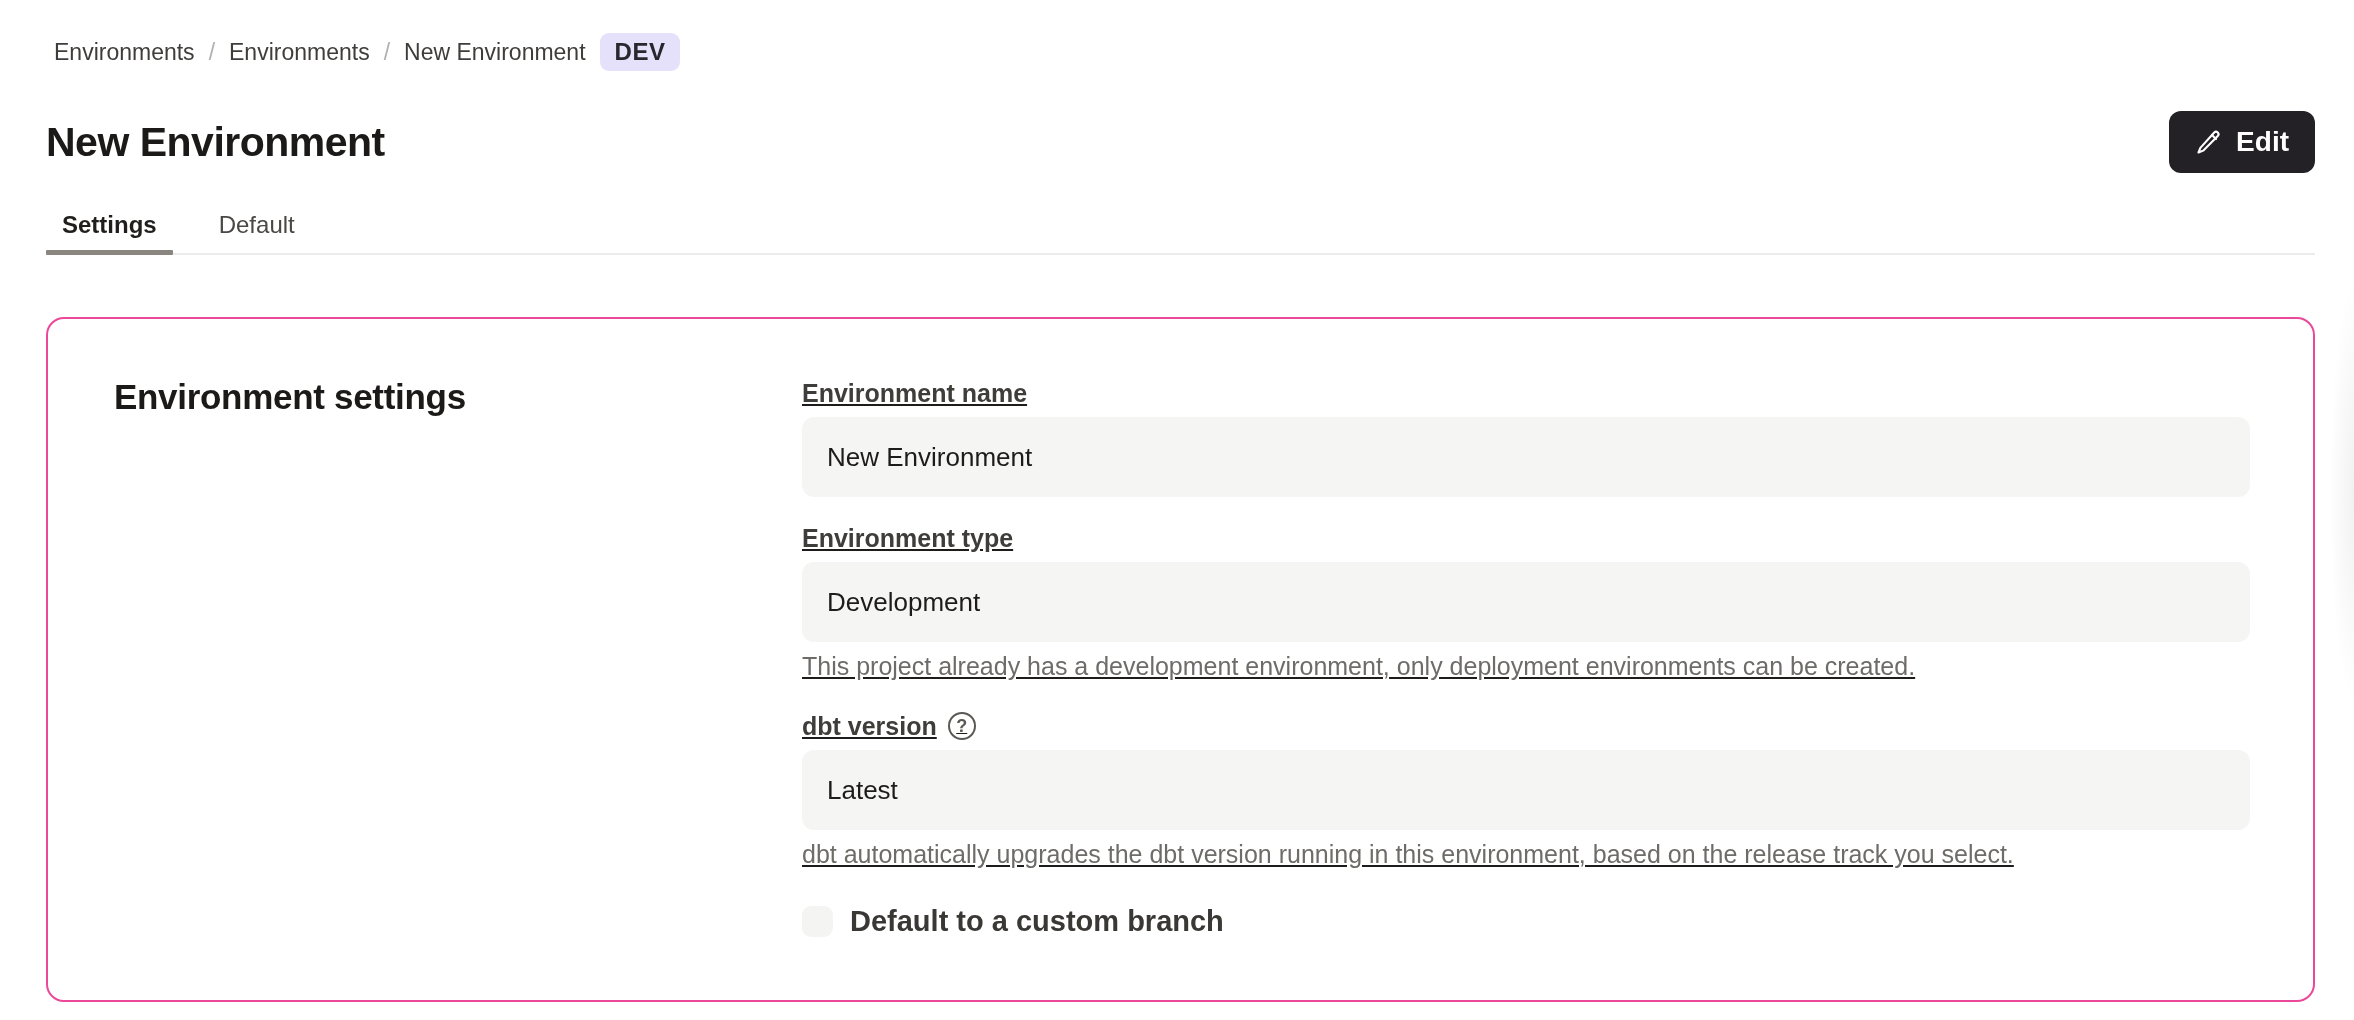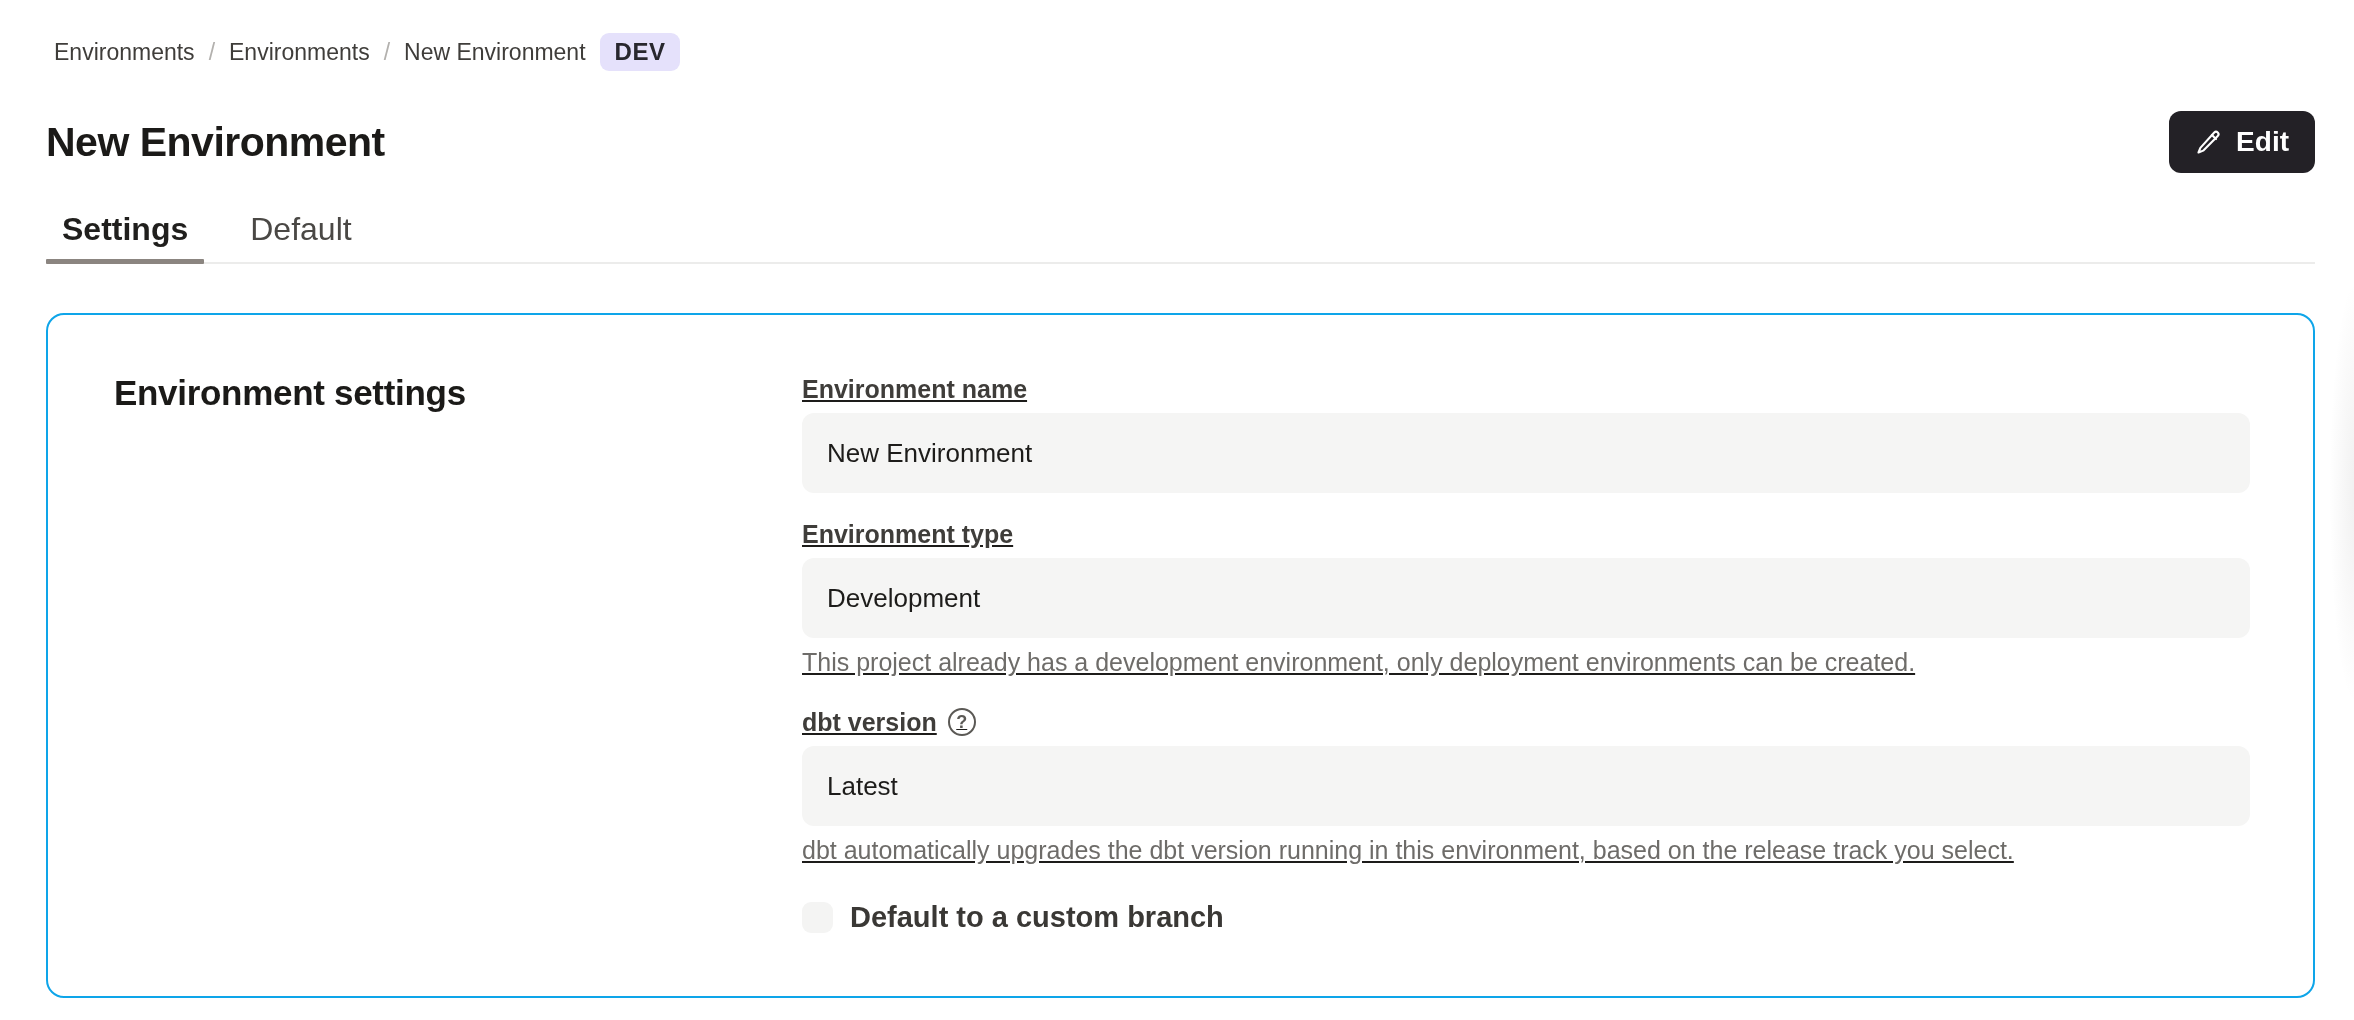--- a/index.html
+++ b/index.html
@@ -68,21 +68,21 @@
   
   .tabs {
     margin-top: 38px;
     display: flex;
     border-bottom: 2px solid #ececeb;
   }
   .tab {
     position: relative;
     padding: 0 16px 14px 16px;
     margin-right: 30px;
-    font-size: 32px;
+    font-size: 24px;
     cursor: pointer;
   }
   .tab.active { color: #201f1d; font-weight: 600; }
   .tab.inactive { color: #4a4845; font-weight: 500; }
   .tab-underline {
     position: absolute;
     left: 0; right: 0; bottom: -2px;
     height: 5px;
     background: #8b8580;
     border-radius: 1px;
@@ -94,25 +94,25 @@
     right: 0;
     top: 232px;
     width: 54px;
     height: 620px;
     background: radial-gradient(70% 48% at 105% 42%, rgba(40,40,40,0.07), rgba(40,40,40,0) 72%);
     pointer-events: none;
   }
 
   
   .card {
-    margin-top: 49px;
+    margin-top: 62px;
     width: 2269px;
     min-height: 680px;
     background: #ffffff;
-    border: 2px solid #0ea5e9;
+    border: 2px solid #ec4899;
     border-radius: 18px;
     display: flex;
     padding: 0 60px 62px 66px;
   }
   .card-left { width: 688px; flex: 0 0 688px; }
   .section-heading {
     margin-top: 58px;
     font-size: 35px;
     font-weight: 700;
     color: #1b1a18;

